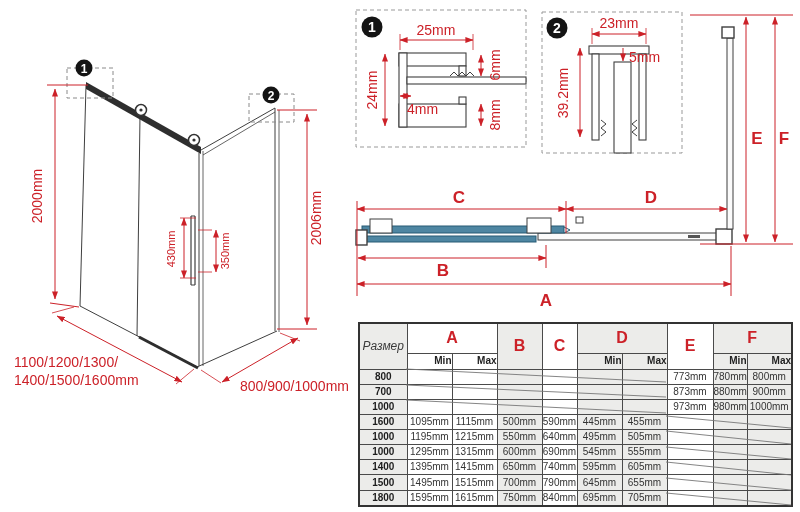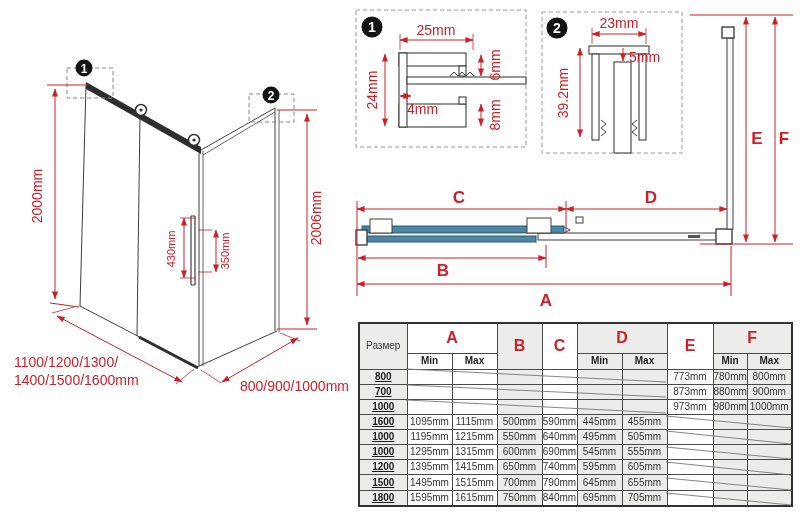--- a/index.html
+++ b/index.html
@@ -14,24 +14,24 @@
   .cnumL{fill:#ffffff;font-size:14px;font-weight:bold;text-anchor:middle;}
   .mid{text-anchor:middle;}
   
   .size-table{position:absolute;left:358px;top:322px;z-index:1;border-collapse:collapse;
               table-layout:fixed;width:433px;height:185px;background:#fff;border:2px solid #333;}
   .size-table th,.size-table td{border:1px solid #4a4a4a;padding:0;text-align:center;
               font-size:10px;color:#333;line-height:1;white-space:nowrap;overflow:hidden;}
   .size-table .h1{height:30px;}
   .size-table .h1 th{font-size:16px;font-weight:bold;color:#cc2128;}
   .size-table .h2{height:16px;}
-  .size-table .h2 th{font-size:10px;font-weight:bold;color:#222;}
-  .size-table th.size-h{font-size:10px;color:#3b3b3b;font-weight:normal;}
+  .size-table .h2 th{font-size:10px;font-weight:bold;color:#222;text-align:right;}
+  .size-table th.size-h{font-size:12px;color:#3b3b3b;font-weight:normal;font-style:italic;}
   .size-table .sh{background:#ececea;}
-  .size-table td.rowhead{font-weight:bold;color:#1d1d1d;text-decoration:underline;}
+  .size-table td.rowhead{font-weight:bold;color:#1d1d1d;}
 </style>
 </head>
 <body>
 
 <div class="stage">
 
   <table class="size-table">
     <colgroup>
       <col style="width:48px">
         <col style="width:45px">
@@ -130,21 +130,21 @@
           <td>1315mm</td>
           <td class="sh">600mm</td>
           <td>690mm</td>
           <td class="sh">545mm</td>
           <td class="sh">555mm</td>
           <td></td>
           <td class="sh"></td>
           <td class="sh"></td>
         </tr>
         <tr>
-          <td class="sh rowhead">1200</td>
+          <td class="sh rowhead">1400</td>
           <td>1395mm</td>
           <td>1415mm</td>
           <td class="sh">650mm</td>
           <td>740mm</td>
           <td class="sh">595mm</td>
           <td class="sh">605mm</td>
           <td></td>
           <td class="sh"></td>
           <td class="sh"></td>
         </tr>

